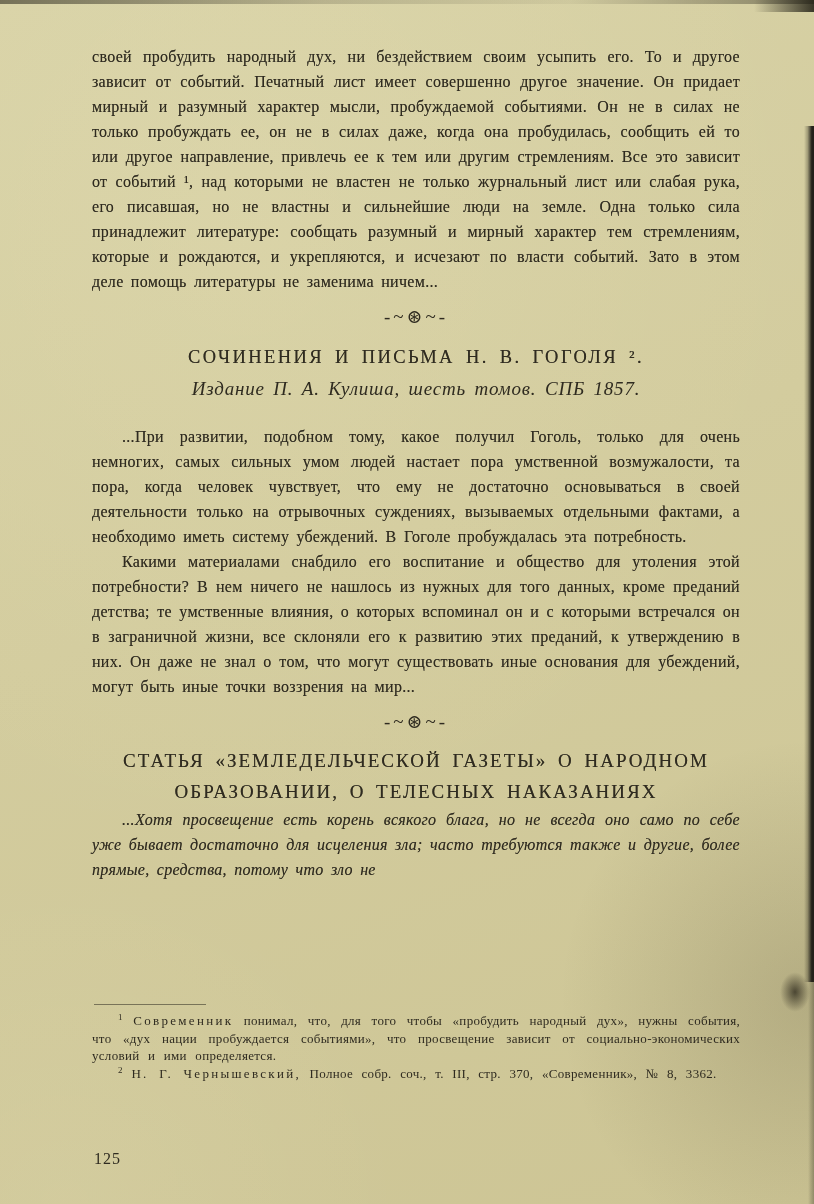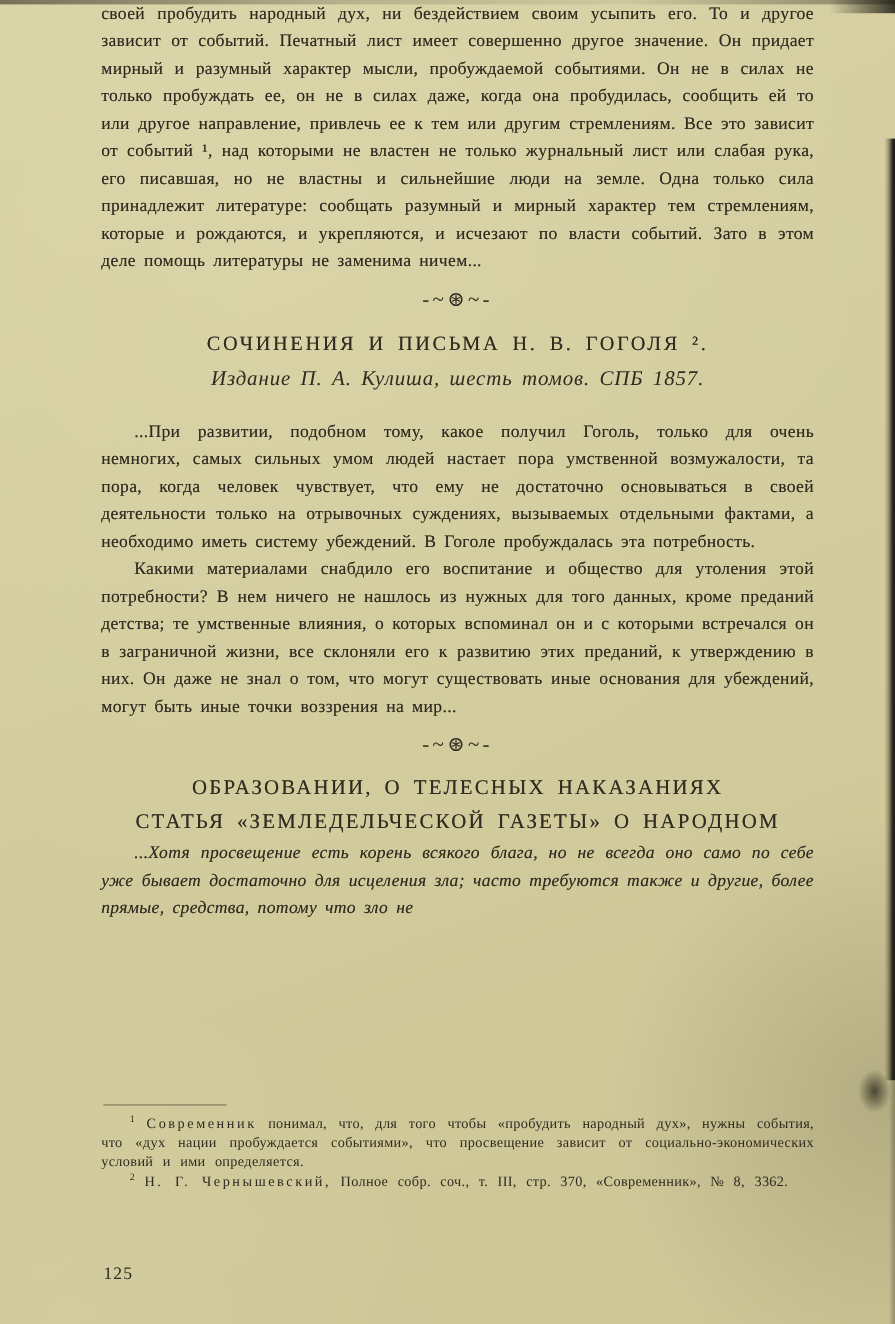--- a/index.html
+++ b/index.html
@@ -46,20 +46,21 @@
   .smudge {
     position: absolute; right: 4px; top: 972px; width: 30px; height: 40px;
     background: radial-gradient(ellipse at center, rgba(40,36,24,.75), transparent 70%);
   }
 
   
   .content {
     position: absolute;
     top: 0; left: 92px;
     width: 648px;
+    padding-top: 44px;
   }
   .body-par {
     margin: 0;
     font-size: 16px;
     line-height: 25px;
     text-align: justify;
     letter-spacing: 0.3px;
     word-spacing: 3px;
     text-shadow: 0 0 0.5px rgba(47,43,32,.55);
   }
@@ -165,22 +166,22 @@
 
     <div class="subtitle">Издание П. А. Кулиша, шесть томов. СПБ 1857.</div>
 
     <p class="body-par indent first-par">...При развитии, подобном тому, какое получил Гоголь, только для очень немногих, самых сильных умом людей настает пора умственной возмужалости, та пора, когда человек чувствует, что ему не достаточно основываться в своей деятельности только на отрывочных суждениях, вызываемых отдельными фактами, а необходимо иметь систему убеждений. В Гоголе пробуждалась эта потребность.</p>
 
     <p class="body-par indent">Какими материалами снабдило его воспитание и общество для утоления этой потребности? В нем ничего не нашлось из нужных для того данных, кроме преданий детства; те умственные влияния, о которых вспоминал он и с которыми встречался он в заграничной жизни, все склоняли его к развитию этих преданий, к утверждению в них. Он даже не знал о том, что могут существовать иные основания для убеждений, могут быть иные точки воззрения на мир...</p>
 
     <div class="ornament">-~⊛~-</div>
 
     <div class="title2">
+      <div class="title-line">СТАТЬЯ «ЗЕМЛЕДЕЛЬЧЕСКОЙ ГАЗЕТЫ» О НАРОДНОМ</div>
       <div class="title-line">ОБРАЗОВАНИИ, О ТЕЛЕСНЫХ НАКАЗАНИЯХ</div>
-      <div class="title-line">СТАТЬЯ «ЗЕМЛЕДЕЛЬЧЕСКОЙ ГАЗЕТЫ» О НАРОДНОМ</div>
     </div>
 
     <p class="body-par indent after-title">...Хотя просвещение есть корень всякого блага, но не всегда оно само по себе уже бывает достаточно для исцеления зла; часто требуются также и другие, более прямые, средства, потому что зло не</p>
 
   </div>
 
   <div class="footnotes">
     <div class="fn-rule"></div>
 
     <p class="fn"><sup>1</sup> <span class="spaced">Современник</span><span> понимал, что, для того чтобы «пробудить народный дух», нужны события, что «дух нации пробуждается событиями», что просвещение зависит от социально-экономических условий и ими определяется.</span></p>

